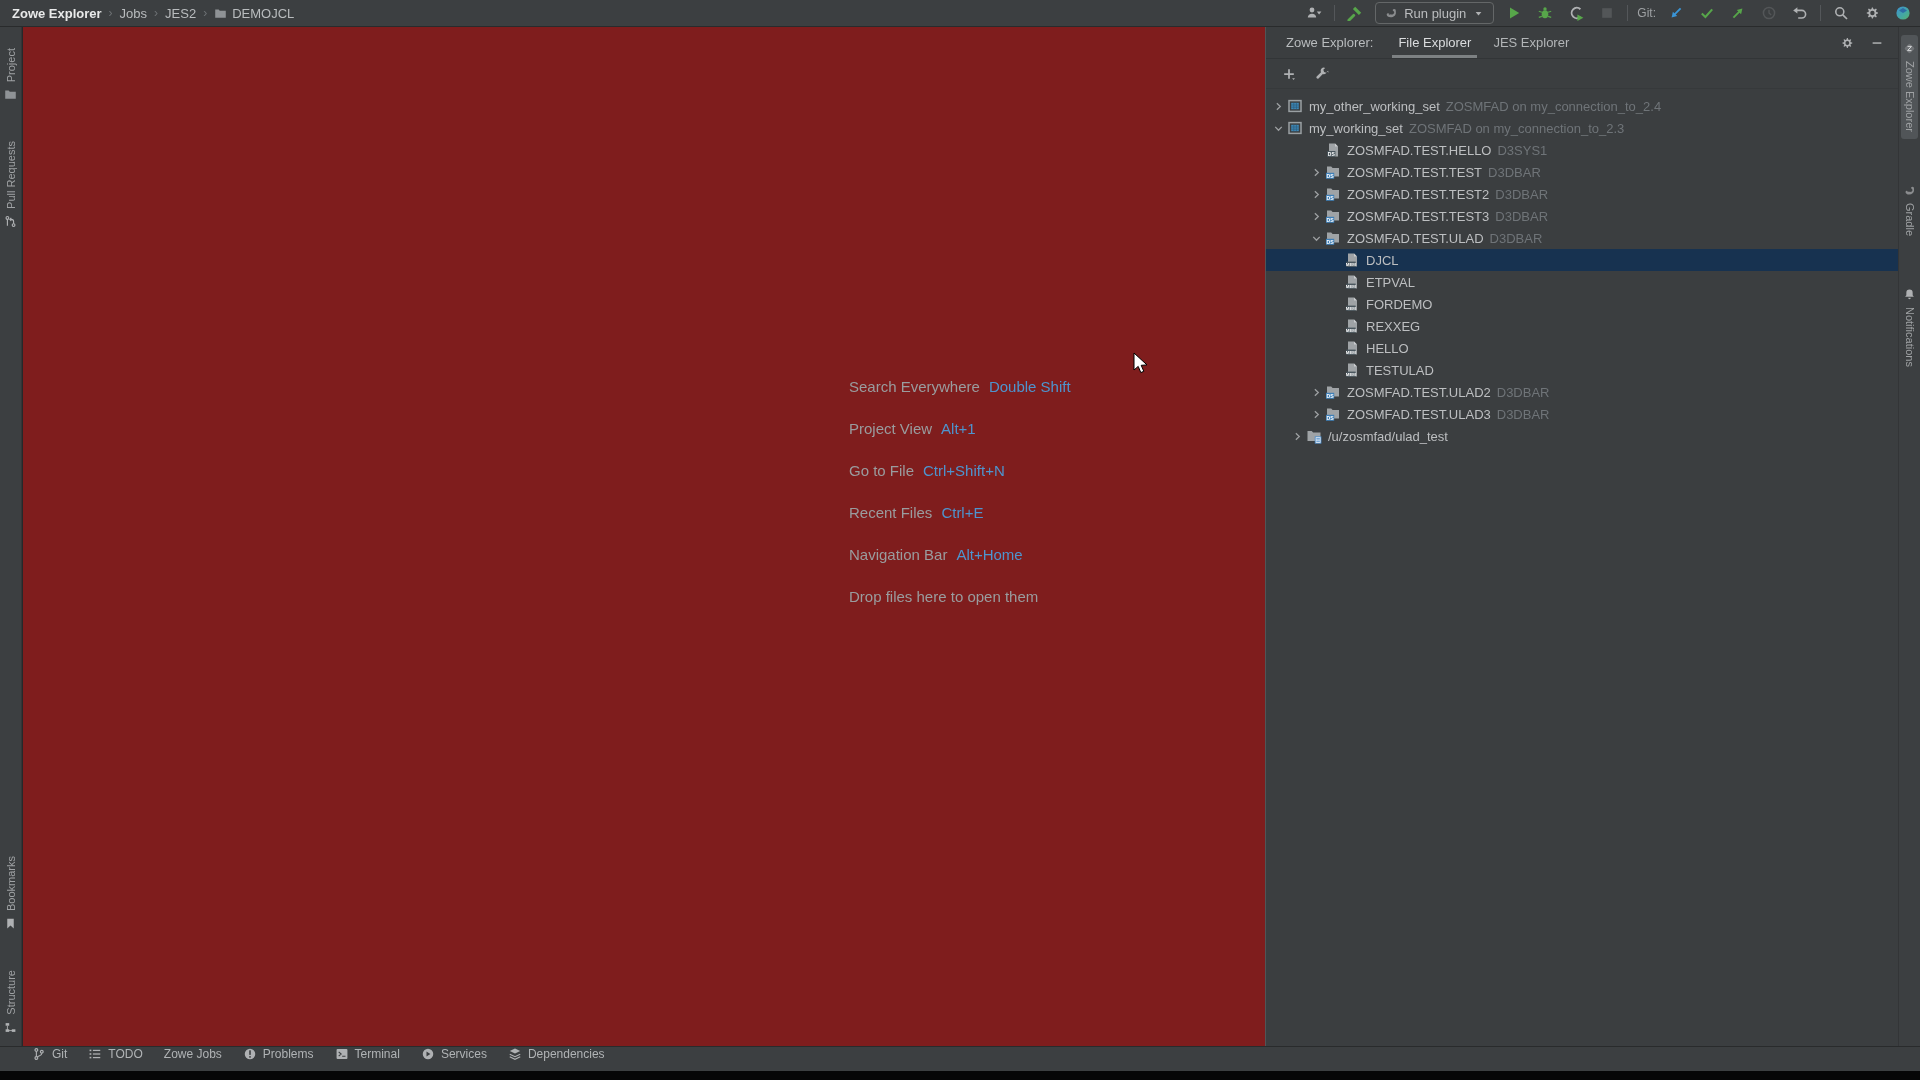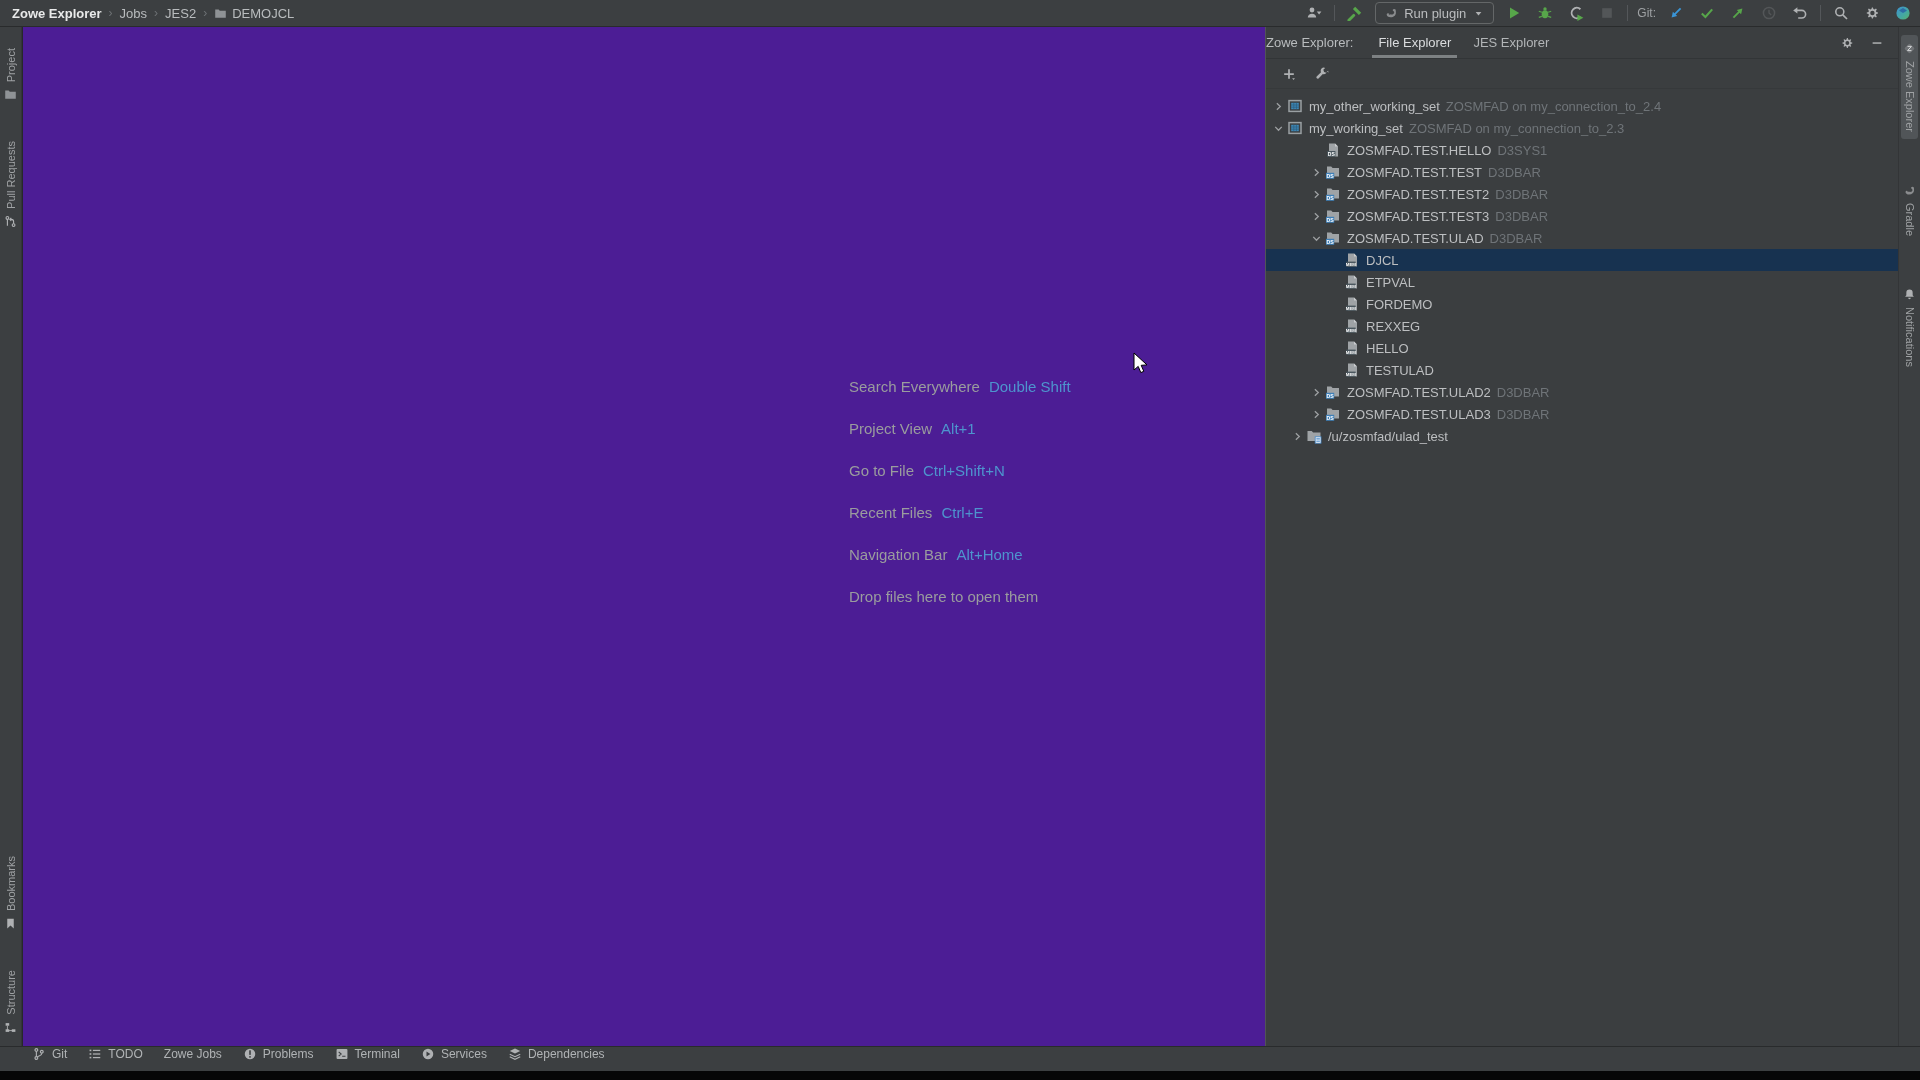--- a/index.html
+++ b/index.html
@@ -32,30 +32,30 @@
                 border-left:1px solid #333537;display:flex;flex-direction:column;
                 align-items:center;gap:38px;padding-top:8px;box-sizing:border-box}
   .stripe-group{display:flex;flex-direction:column;gap:26px;align-items:center}
   .stripe-btn{display:flex;flex-direction:column;align-items:center;gap:6px;color:#9fa2a4;
               font-size:11px;padding:7px 2px;border-radius:3px;cursor:default}
   .stripe-btn.active{background:#51555**;background:#515558}
   .v-left{writing-mode:vertical-rl;transform:rotate(180deg)}
   .v-right{writing-mode:vertical-rl}
 
   
-  .editor{position:absolute;top:27px;left:23px;width:1242px;bottom:33px;background:#4c1d95}
+  .editor{position:absolute;top:27px;left:23px;width:1242px;bottom:33px;background:#7f1d1d}
   .hints{position:absolute;left:826px;top:351px;font-size:15px;white-space:nowrap}
   .hint-row{height:20px;margin-bottom:22px;color:#9a9c9e}
   .hint-key{color:#4e94ce;margin-left:9px}
   .drop-hint{color:#9a9c9e}
 
   
   .panel{position:absolute;top:27px;right:22px;width:633px;bottom:33px;background:#3b3e40;
          border-left:1px solid #515456;box-sizing:border-box}
-  .panel-header{height:31px;display:flex;align-items:center;padding-left:0;font-size:13px;
+  .panel-header{height:31px;display:flex;align-items:center;padding-left:20px;font-size:13px;
                 color:#b9bcbe;border-bottom:1px solid #323537}
   .panel-title{margin-right:14px}
   .tab{height:31px;display:flex;align-items:center;padding:0 11px;position:relative;color:#b2b5b7;cursor:default}
   .tab.selected{color:#dadcde}
   .tab.selected:after{content:"";position:absolute;left:5px;right:5px;bottom:0;height:3px;background:#7d8183}
   .panel-header-right{margin-left:auto;display:flex;align-items:center;gap:12px;padding-right:12px}
   .panel-toolbar{height:29px;display:flex;align-items:center;gap:15px;padding-left:14px;
                  border-bottom:1px solid #36393b}
   .tree{padding-top:6px;font-size:13px;color:#bdbfc1}
   .tree-row{height:22px;display:flex;align-items:center;white-space:nowrap;cursor:default}

